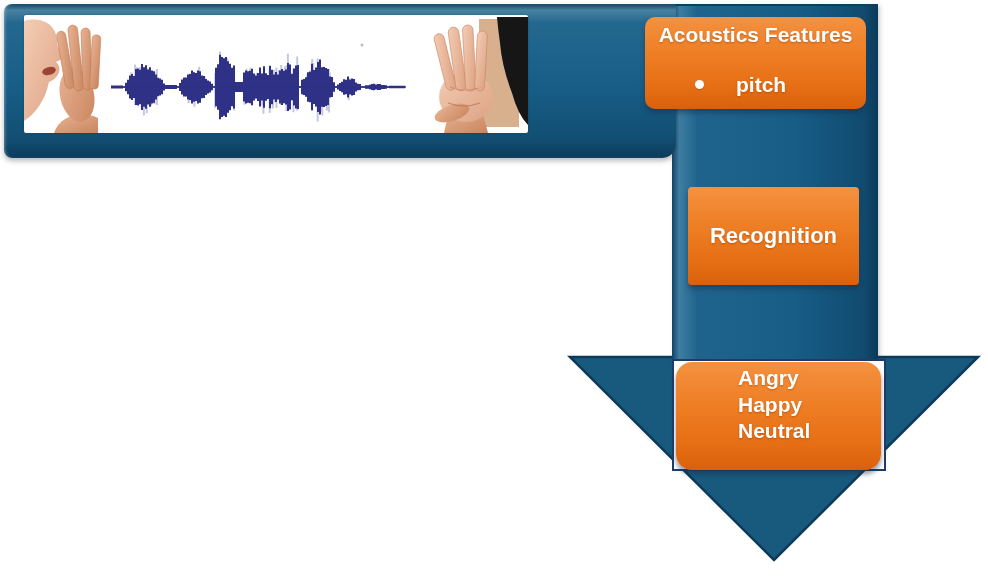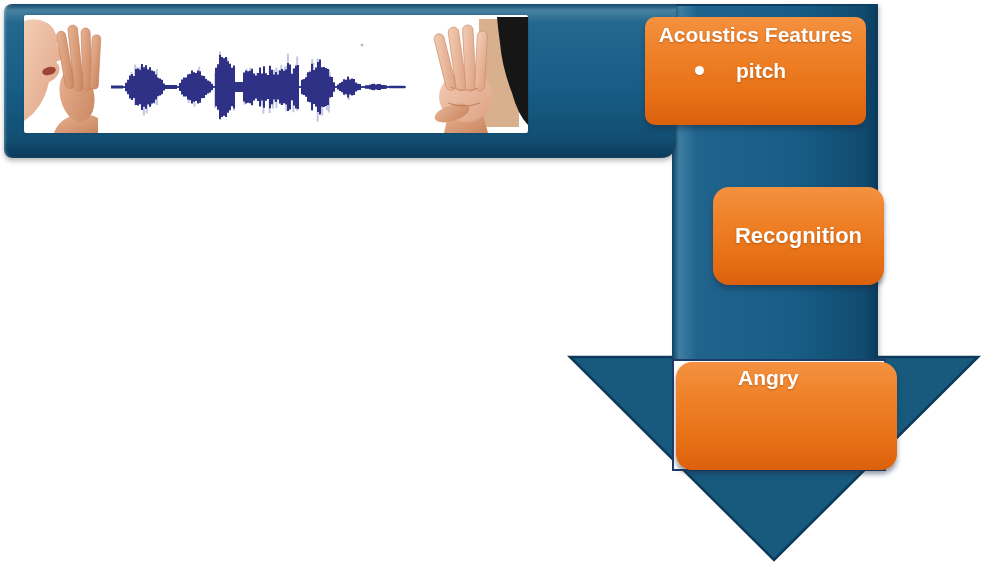--- a/index.html
+++ b/index.html
@@ -31,35 +31,35 @@
   .speech-panel svg{display:block;}
 
   
   .orange-box{
     position:absolute;color:#fff;
     background:linear-gradient(180deg,#f49140 0%,#ee7e24 40%,#e66f15 75%,#db600c 100%);
     box-shadow:0 4px 5px rgba(25,45,75,.5);
     text-shadow:0 1px 2px rgba(140,60,0,.5);
     box-sizing:border-box;
   }
-  .acoustics-box{left:645px;top:17px;width:221px;height:108px;border-radius:10px;z-index:5;}
+  .acoustics-box{left:645px;top:17px;width:221px;height:92px;border-radius:10px;z-index:5;}
   .acoustics-title{text-align:center;font-weight:bold;font-size:21px;padding-top:5px;line-height:26px;}
   .bullet-row{display:flex;align-items:center;height:33px;padding-left:50px;}
-  .bullet-row.first{margin-top:6px;}
+  .bullet-row.first{margin-top:20px;}
   .bullet-dot{width:9px;height:9px;border-radius:50%;background:#ffffff;margin-right:32px;
     box-shadow:0 1px 1px rgba(140,60,0,.4);flex:0 0 auto;}
   .bullet-label{font-size:21px;font-weight:bold;line-height:1;}
 
-  .recognition-box{left:688px;top:187px;width:171px;height:98px;border-radius:16px;
+  .recognition-box{left:688px;top:187px;width:171px;height:98px;border-radius:4px;
     display:flex;align-items:center;justify-content:center;
-    font-size:22px;font-weight:bold;z-index:5;margin-left:25px;}
+    font-size:22px;font-weight:bold;z-index:5;}
 
   .emotions-backdrop{position:absolute;left:672px;top:359px;width:214px;height:112px;
     background:#ffffff;border:2px solid #1f3c68;box-sizing:border-box;z-index:5;}
-  .emotions-box{left:676px;top:362px;width:221px;height:108px;border-radius:16px;
+  .emotions-box{left:676px;top:362px;width:205px;height:108px;border-radius:16px;
     padding:3px 0 0 62px;z-index:6;}
   .emotion-label{font-size:21px;font-weight:bold;line-height:26.5px;}
 </style>
 </head>
 <body>
 
 <div class="stage">
 
   <svg class="arrow-down" viewBox="0 0 432 226" aria-hidden="true">
     <polygon points="14,9 422,9 218,212"></polygon>
@@ -124,15 +124,17 @@
       <span class="bullet-dot"></span>
       <span class="bullet-label">pitch</span>
     </div>
   </div>
 
   <div class="orange-box recognition-box">Recognition</div>
 
   <div class="emotions-backdrop"></div>
   <div class="orange-box emotions-box">
     <div class="emotion-label">Angry</div>
+    <div class="emotion-label">Happy</div>
+    <div class="emotion-label">Neutral</div>
   </div>
 
 </div>
 
 </body></html>

